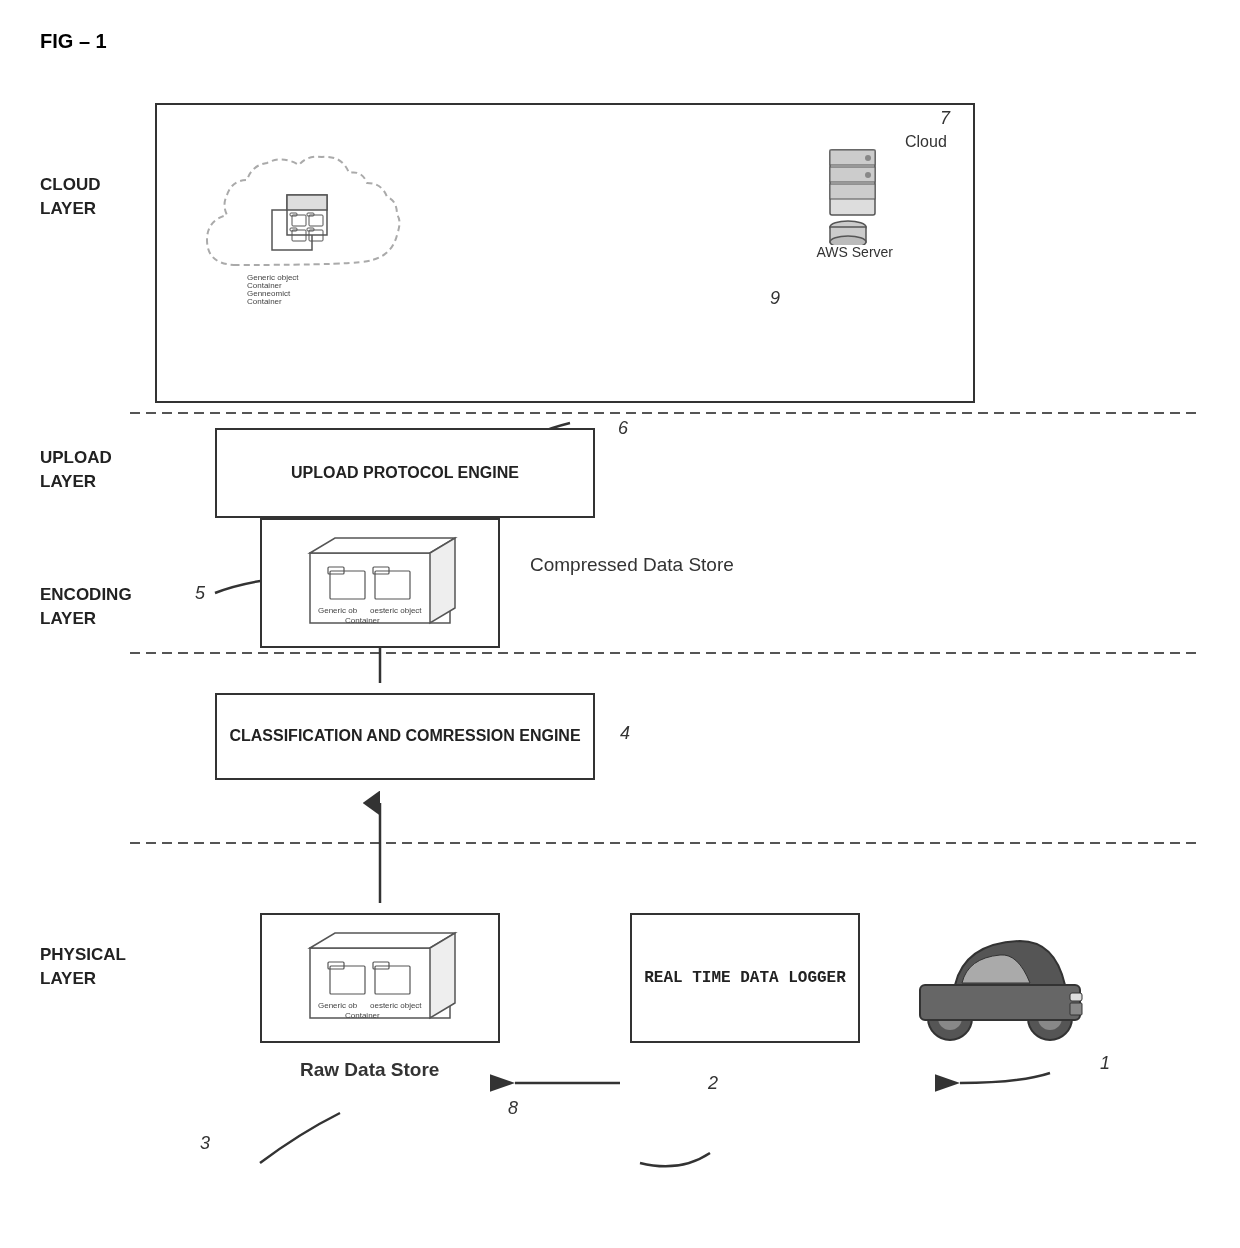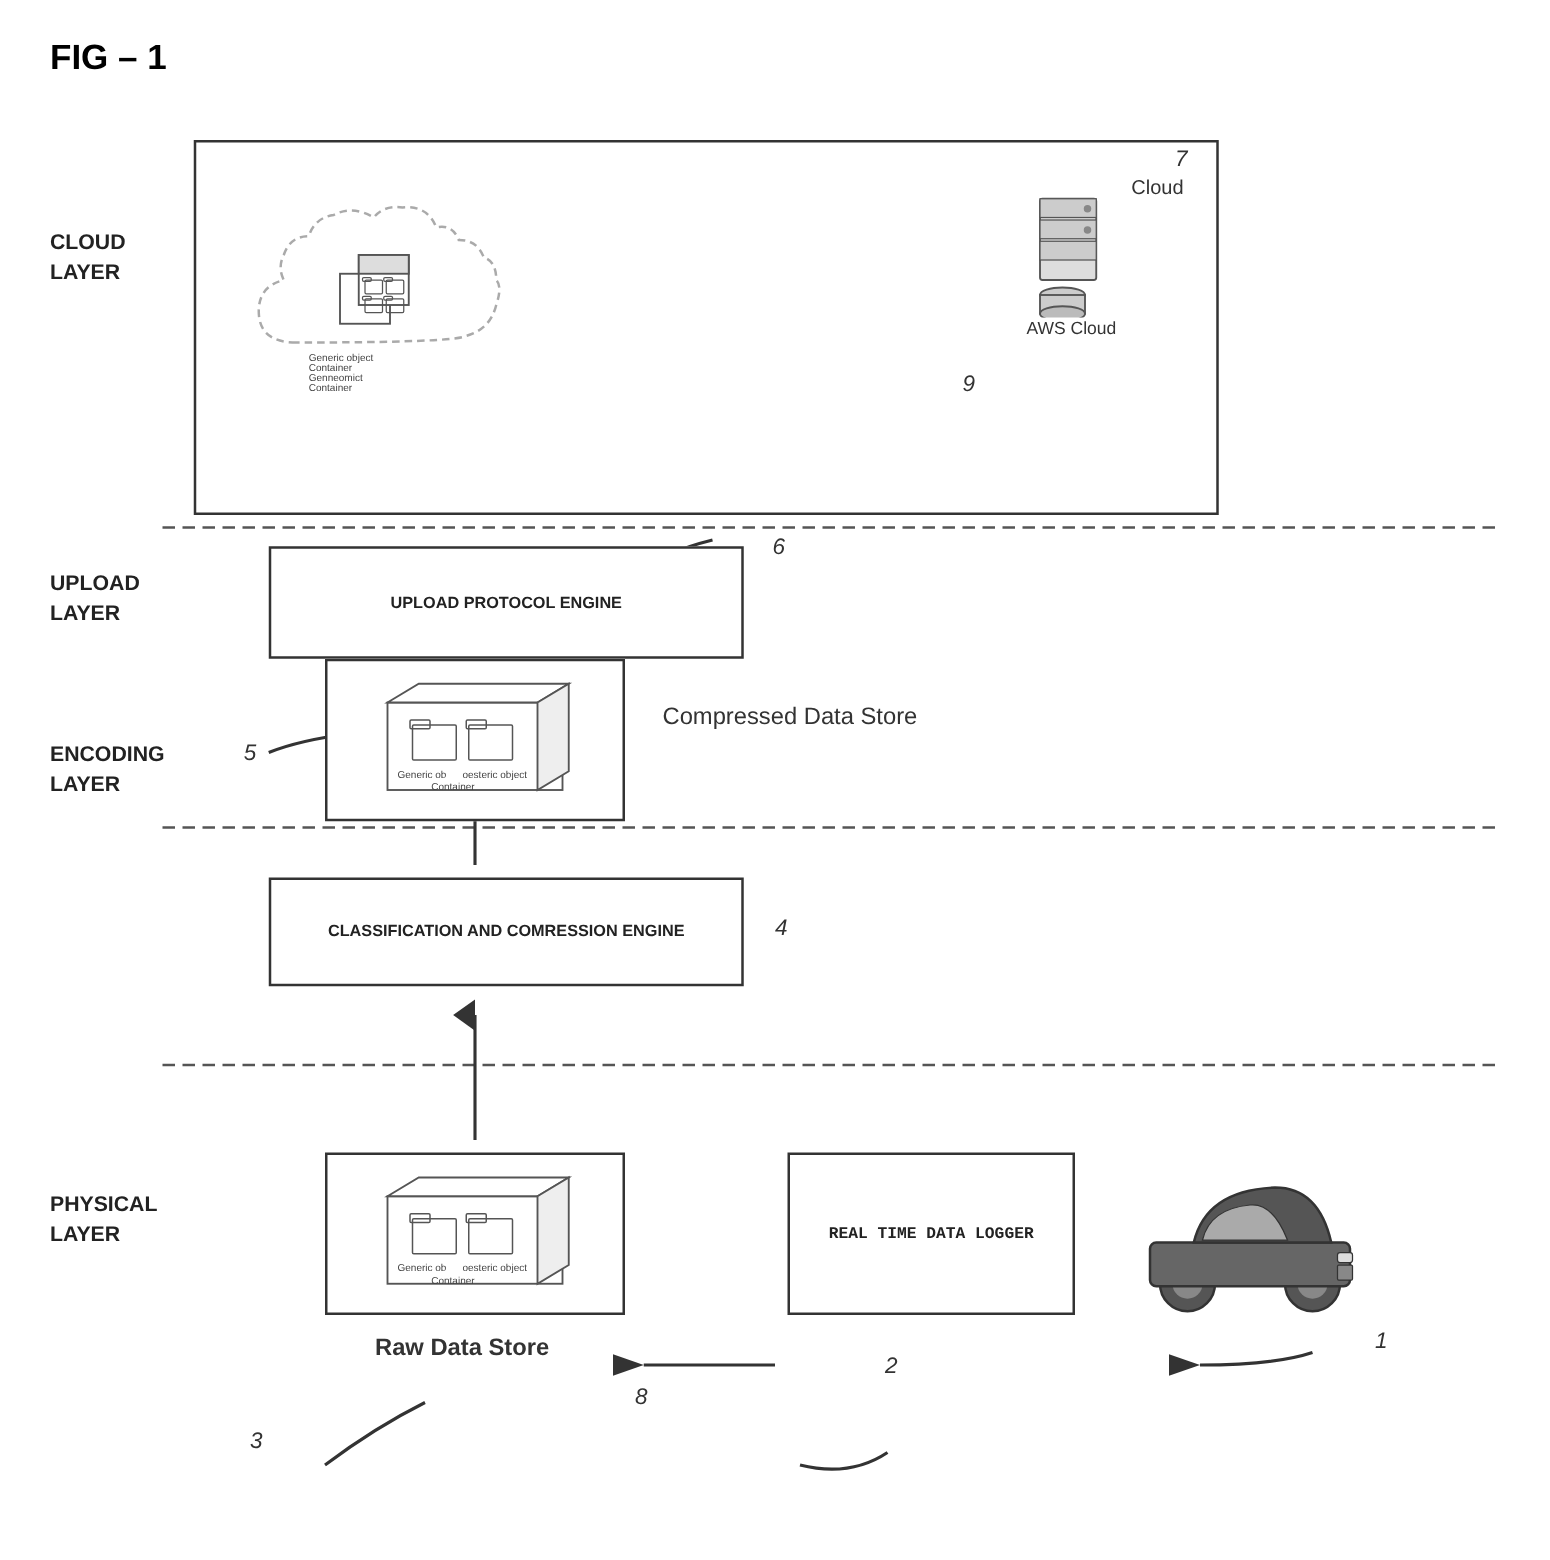--- a/index.html
+++ b/index.html
@@ -13,21 +13,21 @@
     }
 
     .page {
       width: 1240px;
       height: 1248px;
       position: relative;
       padding: 30px 40px;
     }
 
     .fig-title {
-      font-size: 28px;
+      font-size: 20px;
       font-weight: bold;
       margin-bottom: 20px;
     }
 
     .diagram {
       position: relative;
       width: 1160px;
       height: 1160px;
     }
 
@@ -47,21 +47,21 @@
       position: absolute;
       border: 2px solid #333;
       background: #fff;
       display: flex;
       align-items: center;
       justify-content: center;
       text-align: center;
     }
 
     .box-label {
-      font-size: 13px;
+      font-size: 16px;
       font-weight: bold;
       color: #222;
       line-height: 1.4;
     }
 
     
     .ref-num {
       position: absolute;
       font-size: 18px;
       font-style: italic;
@@ -192,21 +192,21 @@
           <rect x="10" y="5" width="45" height="15" fill="#ccc" stroke="#555" stroke-width="1"></rect>
           <rect x="10" y="22" width="45" height="15" fill="#ccc" stroke="#555" stroke-width="1"></rect>
           <rect x="10" y="39" width="45" height="15" fill="#ccc" stroke="#555" stroke-width="1"></rect>
           <circle cx="48" cy="13" r="3" fill="#888"></circle>
           <circle cx="48" cy="30" r="3" fill="#888"></circle>
 
           <ellipse cx="28" cy="82" rx="18" ry="6" fill="#ccc" stroke="#555" stroke-width="1.5"></ellipse>
           <rect x="10" y="82" width="36" height="15" fill="#ccc" stroke="#555" stroke-width="1.5"></rect>
           <ellipse cx="28" cy="97" rx="18" ry="6" fill="#bbb" stroke="#555" stroke-width="1.5"></ellipse>
         </svg>
-        <div style="font-size:14px; color:#333; margin-top:-5px;">AWS Cloud</div>
+        <div style="font-size:14px; color:#333; margin-top:-5px;">AWS Server</div>
       </div>
     </div>
 
     <div style="position:absolute; left: 865px; top: 60px; font-size:16px; color:#333;">Cloud</div>
 
     <div class="ref-num" style="left: 900px; top: 35px;">7</div>
 
     <div class="ref-num" style="left: 740px; 215px; top: 215px; left: 730px;">9</div>
 
     <div class="box" style="left: 175px; top: 355px; width: 380px; height: 90px;">

